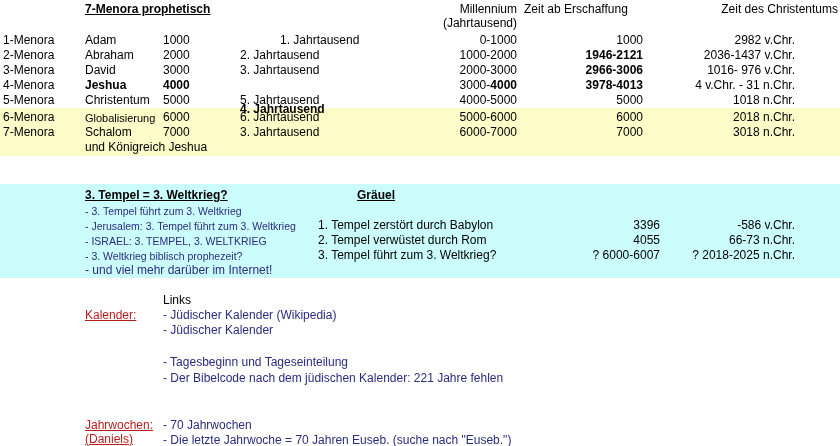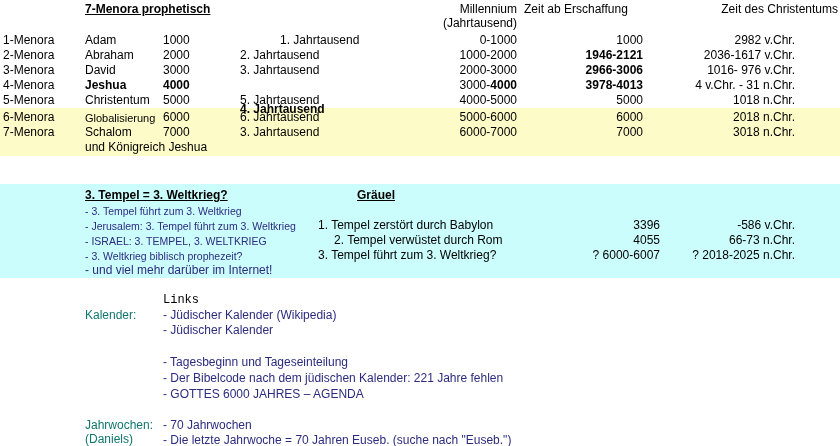--- a/index.html
+++ b/index.html
@@ -17,21 +17,21 @@
   #band-cyan{top:184px;height:94px;background:#ccfdfd;}
 
   .layer{position:absolute;left:0;top:0;width:840px;height:446px;}
 
   .cell{position:absolute;white-space:nowrap;line-height:14px;}
   .r{text-align:right;}
   .b{font-weight:bold;}
   .hdr{font-weight:bold;text-decoration:underline;font-size:12px;}
   .link{color:#2b2b7f;}
   .smalllink{color:#2b2b7f;font-size:10.5px;}
-  .lbl{color:#0f766e;}
+  .lbl{color:#b91c1c;text-decoration:underline;}
   .cond{font-size:11px;}
 </style>
 </head>
 <body>
 
 <div class="band" id="band-yellow"></div>
 <div class="band" id="band-cyan"></div>
 
 <div class="layer">
 
@@ -49,21 +49,21 @@
   <div class="cell r" style="left:380px;top:33px;width:137px;">0-1000</div>
   <div class="cell r" style="left:524px;top:33px;width:119px;">1000</div>
   <div class="cell r" style="left:660px;top:33px;width:135px;">2982 v.Chr.</div>
 
   <div class="cell" style="left:3px;top:48px;">2-Menora</div>
   <div class="cell" style="left:85px;top:48px;">Abraham</div>
   <div class="cell" style="left:163px;top:48px;">2000</div>
   <div class="cell" style="left:240px;top:48px;">2. Jahrtausend</div>
   <div class="cell r" style="left:380px;top:48px;width:137px;">1000-2000</div>
   <div class="cell r b" style="left:524px;top:48px;width:119px;">1946-2121</div>
-  <div class="cell r" style="left:660px;top:48px;width:135px;">2036-1617 v.Chr.</div>
+  <div class="cell r" style="left:660px;top:48px;width:135px;">2036-1437 v.Chr.</div>
 
   <div class="cell" style="left:3px;top:63px;">3-Menora</div>
   <div class="cell" style="left:85px;top:63px;">David</div>
   <div class="cell" style="left:163px;top:63px;">3000</div>
   <div class="cell" style="left:240px;top:63px;">3. Jahrtausend</div>
   <div class="cell r" style="left:380px;top:63px;width:137px;">2000-3000</div>
   <div class="cell r b" style="left:524px;top:63px;width:119px;">2966-3006</div>
   <div class="cell r" style="left:660px;top:63px;width:135px;">1016-  976 v.Chr.</div>
 
   <div class="cell" style="left:3px;top:78px;">4-Menora</div>
@@ -108,38 +108,37 @@
   <div class="cell smalllink" style="left:85px;top:204px;">- 3. Tempel führt zum 3. Weltkrieg</div>
   <div class="cell smalllink" style="left:85px;top:219px;">- Jerusalem: 3. Tempel führt zum 3. Weltkrieg</div>
   <div class="cell smalllink" style="left:85px;top:234px;">- ISRAEL: 3. TEMPEL, 3. WELTKRIEG</div>
   <div class="cell smalllink" style="left:85px;top:249px;">- 3. Weltkrieg biblisch prophezeit?</div>
   <div class="cell link" style="left:85px;top:263px;">- und viel mehr darüber im Internet!</div>
 
   <div class="cell" style="left:318px;top:218px;">1. Tempel zerstört durch Babylon</div>
   <div class="cell r" style="left:540px;top:218px;width:120px;">3396</div>
   <div class="cell r" style="left:660px;top:218px;width:135px;">-586 v.Chr.</div>
 
-  <div class="cell" style="left:318px;top:233px;margin-left:16px;">2. Tempel verwüstet durch Rom</div>
+  <div class="cell" style="left:318px;top:233px;">2. Tempel verwüstet durch Rom</div>
   <div class="cell r" style="left:540px;top:233px;width:120px;">4055</div>
   <div class="cell r" style="left:660px;top:233px;width:135px;">66-73 n.Chr.</div>
 
   <div class="cell" style="left:318px;top:248px;">3. Tempel führt zum 3. Weltkrieg?</div>
   <div class="cell r" style="left:540px;top:248px;width:120px;">? 6000-6007</div>
   <div class="cell r" style="left:660px;top:248px;width:135px;">? 2018-2025 n.Chr.</div>
 </div>
 
 <div class="layer">
-  <div class="cell" style="left:163px;top:293px;font-family:Liberation Mono, monospace;">Links</div>
+  <div class="cell" style="left:163px;top:293px;">Links</div>
   <div class="cell lbl" style="left:85px;top:308px;">Kalender:</div>
 
   <div class="cell link" style="left:163px;top:308px;">- Jüdischer Kalender (Wikipedia)</div>
   <div class="cell link" style="left:163px;top:323px;">- Jüdischer Kalender</div>
   <div class="cell link" style="left:163px;top:355px;">- Tagesbeginn und Tageseinteilung</div>
   <div class="cell link" style="left:163px;top:371px;">- Der Bibelcode nach dem jüdischen Kalender: 221 Jahre fehlen</div>
-  <div class="cell link" style="left:163px;top:387px;">- GOTTES 6000 JAHRES – AGENDA</div>
 </div>
 
 <div class="layer">
   <div class="cell lbl" style="left:85px;top:418px;">Jahrwochen:</div>
   <div class="cell lbl" style="left:85px;top:432px;">(Daniels)</div>
 
   <div class="cell link" style="left:163px;top:418px;">- 70 Jahrwochen</div>
   <div class="cell link" style="left:163px;top:433px;">- Die letzte Jahrwoche = 70 Jahren Euseb. (suche nach "Euseb.")</div>
 </div>
 

